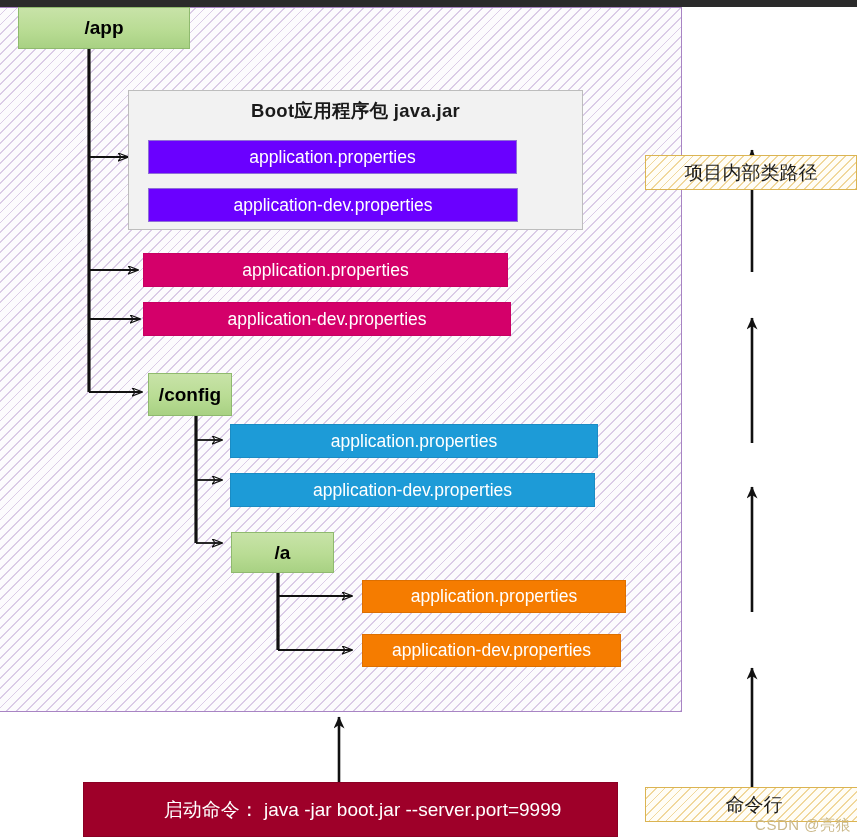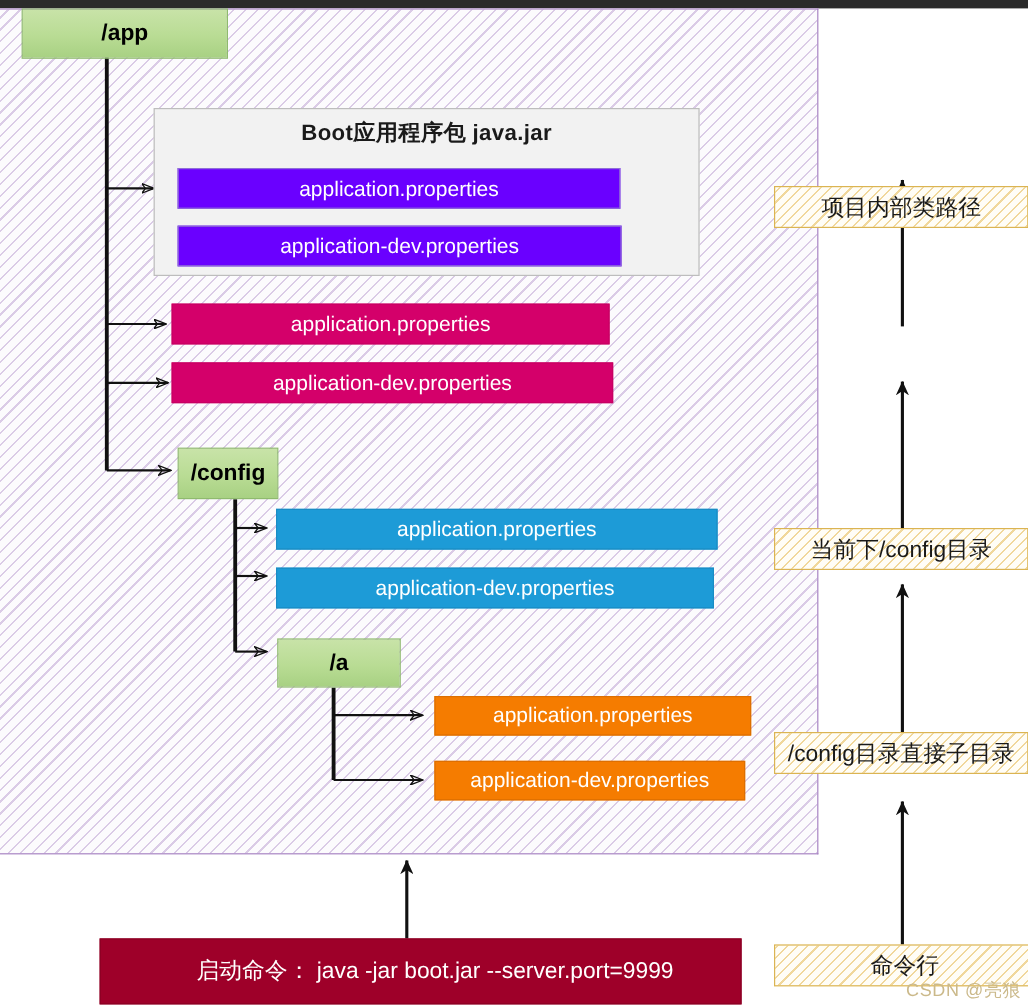--- a/index.html
+++ b/index.html
@@ -169,25 +169,19 @@
     <span>application-dev.properties</span>
   </div>
 
   <div class="box cmd-box" style="left:83px;top:782px;width:535px;height:55px;padding-left:24px;">
     <span>启动命令：  java -jar  boot.jar --server.port=9999</span>
   </div>
 
   <div class="tan" style="left:645px;top:139px;width:212px;height:35px;margin-top:16px;">
     <span>项目内部类路径</span>
   </div>
-  <div class="tan" style="left:645px;top:440px;width:212px;height:35px;">
-    <span>当前下/config目录</span>
-  </div>
-  <div class="tan" style="left:645px;top:610px;width:212px;height:35px;">
-    <span>/config目录直接子目录</span>
-  </div>
   <div class="tan" style="left:645px;top:787px;width:218px;height:35px;">
     <span>命令行</span>
   </div>
 
   <div class="watermark">CSDN @亮狼</div>
 
 </div>
 
 </body></html>

